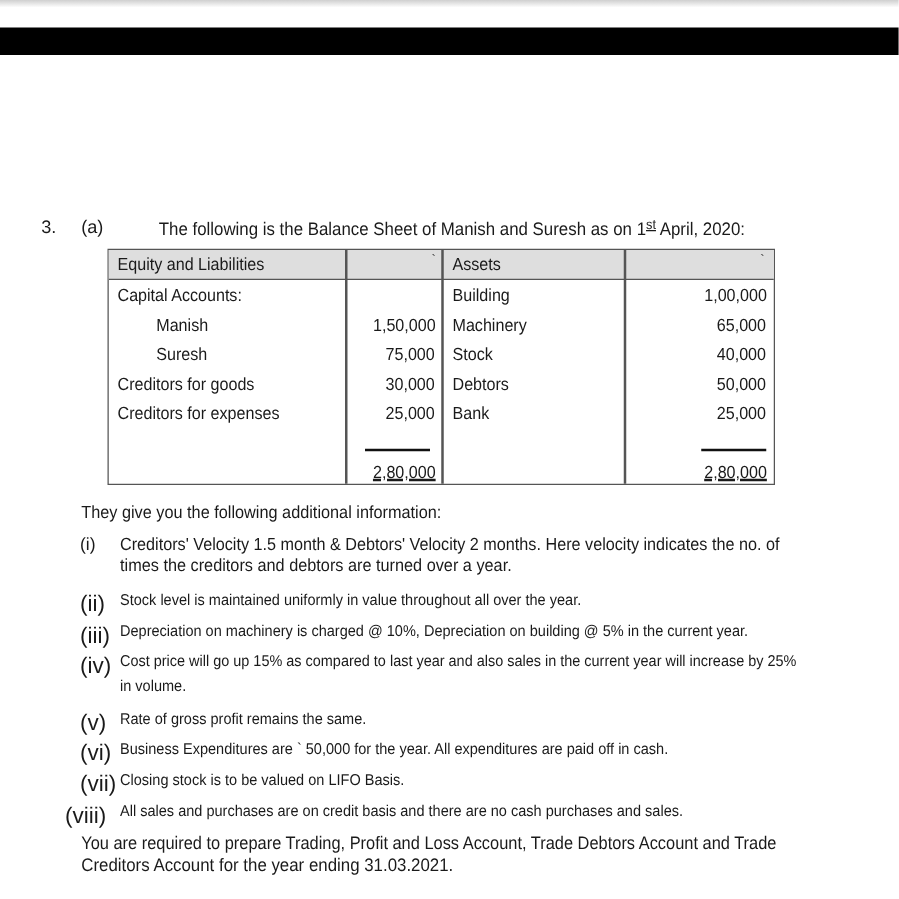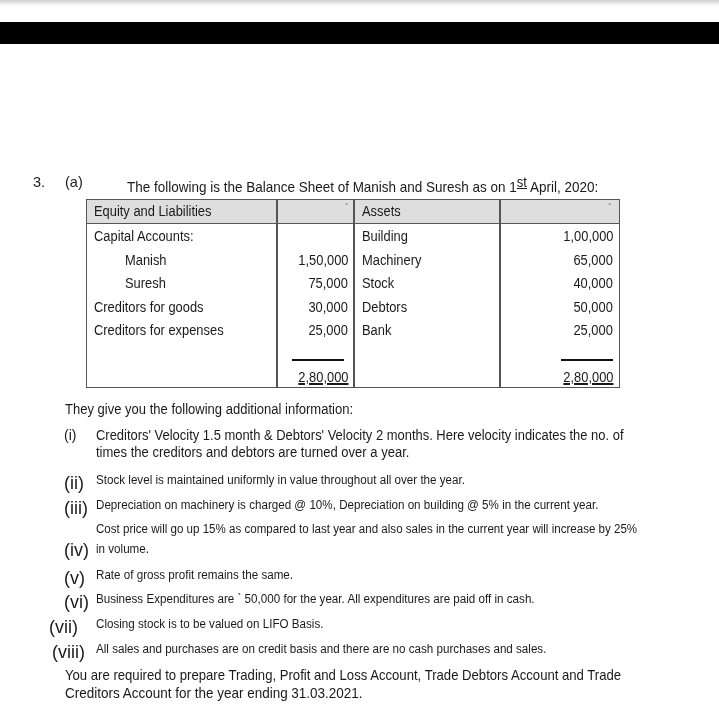--- a/index.html
+++ b/index.html
@@ -14,21 +14,21 @@
       background: linear-gradient(#cfcfcf, #ffffff);
     }
     .black-bar {
       position: absolute; left: 0; top: 22px; width: 719px; height: 22px;
       background: #000000;
     }
     .abs { position: absolute; white-space: nowrap; }
     .q-num { left: 33px; top: 174px; font-size: 14.5px; }
     .q-part { left: 65px; top: 174px; font-size: 14.5px; }
     .q-intro { left: 127px; top: 174px; font-size: 14.5px; transform: scaleX(0.93); transform-origin: left; }
-    .q-intro sup { font-size: 14px; vertical-align: 5px; text-decoration: underline; }
+    .q-intro sup { font-size: 11px; vertical-align: 5px; text-decoration: underline; }
 
     .bs-table {
       position: absolute; left: 86px; top: 199px;
       width: 534px; height: 189px;
       border: 1.5px solid #555;
       box-sizing: border-box;
     }
     .bs-header {
       position: absolute; left: 0; top: 0; right: 0; height: 23px;
       background: #dedede; border-bottom: 1.5px solid #555;
@@ -101,30 +101,30 @@
 <span class="abs item-marker" style="left:64px;top:427px;font-size:14px">(i)</span>
 <span class="abs item-text big" style="left:96px;top:427px;transform:scaleX(0.925)">Creditors' Velocity 1.5 month &amp; Debtors' Velocity 2 months. Here velocity indicates the no. of</span>
 <span class="abs item-text big" style="left:96px;top:444px">times the creditors and debtors are turned over a year.</span>
 
 <span class="abs item-marker" style="left:64px;top:473px">(ii)</span>
 <span class="abs item-text" style="left:96px;top:473px">Stock level is maintained uniformly in value throughout all over the year.</span>
 
 <span class="abs item-marker" style="left:64px;top:498px">(iii)</span>
 <span class="abs item-text" style="left:96px;top:498px">Depreciation on machinery is charged @ 10%, Depreciation on building @ 5% in the current year.</span>
 
-<span class="abs item-marker" style="left:64px;top:540px">(iv)</span>
+<span class="abs item-marker" style="left:64px;top:522px">(iv)</span>
 <span class="abs item-text" style="left:96px;top:522px;transform:scaleX(0.925)">Cost price will go up 15% as compared to last year and also sales in the current year will increase by 25%</span>
 <span class="abs item-text" style="left:96px;top:542px">in volume.</span>
 
 <span class="abs item-marker" style="left:64px;top:568px">(v)</span>
 <span class="abs item-text" style="left:96px;top:568px">Rate of gross profit remains the same.</span>
 
 <span class="abs item-marker" style="left:64px;top:592px">(vi)</span>
 <span class="abs item-text" style="left:96px;top:592px">Business Expenditures are ` 50,000 for the year.  All expenditures are paid off in cash.</span>
 
-<span class="abs item-marker" style="left:49px;top:617px">(vii)</span>
+<span class="abs item-marker" style="left:64px;top:617px">(vii)</span>
 <span class="abs item-text" style="left:96px;top:617px">Closing stock is to be valued on LIFO Basis.</span>
 
 <span class="abs item-marker" style="left:52px;top:642px">(viii)</span>
 <span class="abs item-text" style="left:96px;top:642px">All sales and purchases are on credit basis and there are no cash purchases and sales.</span>
 
 <span class="abs para" style="left:65px;top:667px;transform:scaleX(0.905)">You are required to prepare Trading, Profit and Loss Account, Trade Debtors Account and Trade</span>
 <span class="abs para" style="left:65px;top:685px;transform:scaleX(0.93)">Creditors Account for the year ending 31.03.2021.</span>
 
 </body></html>

